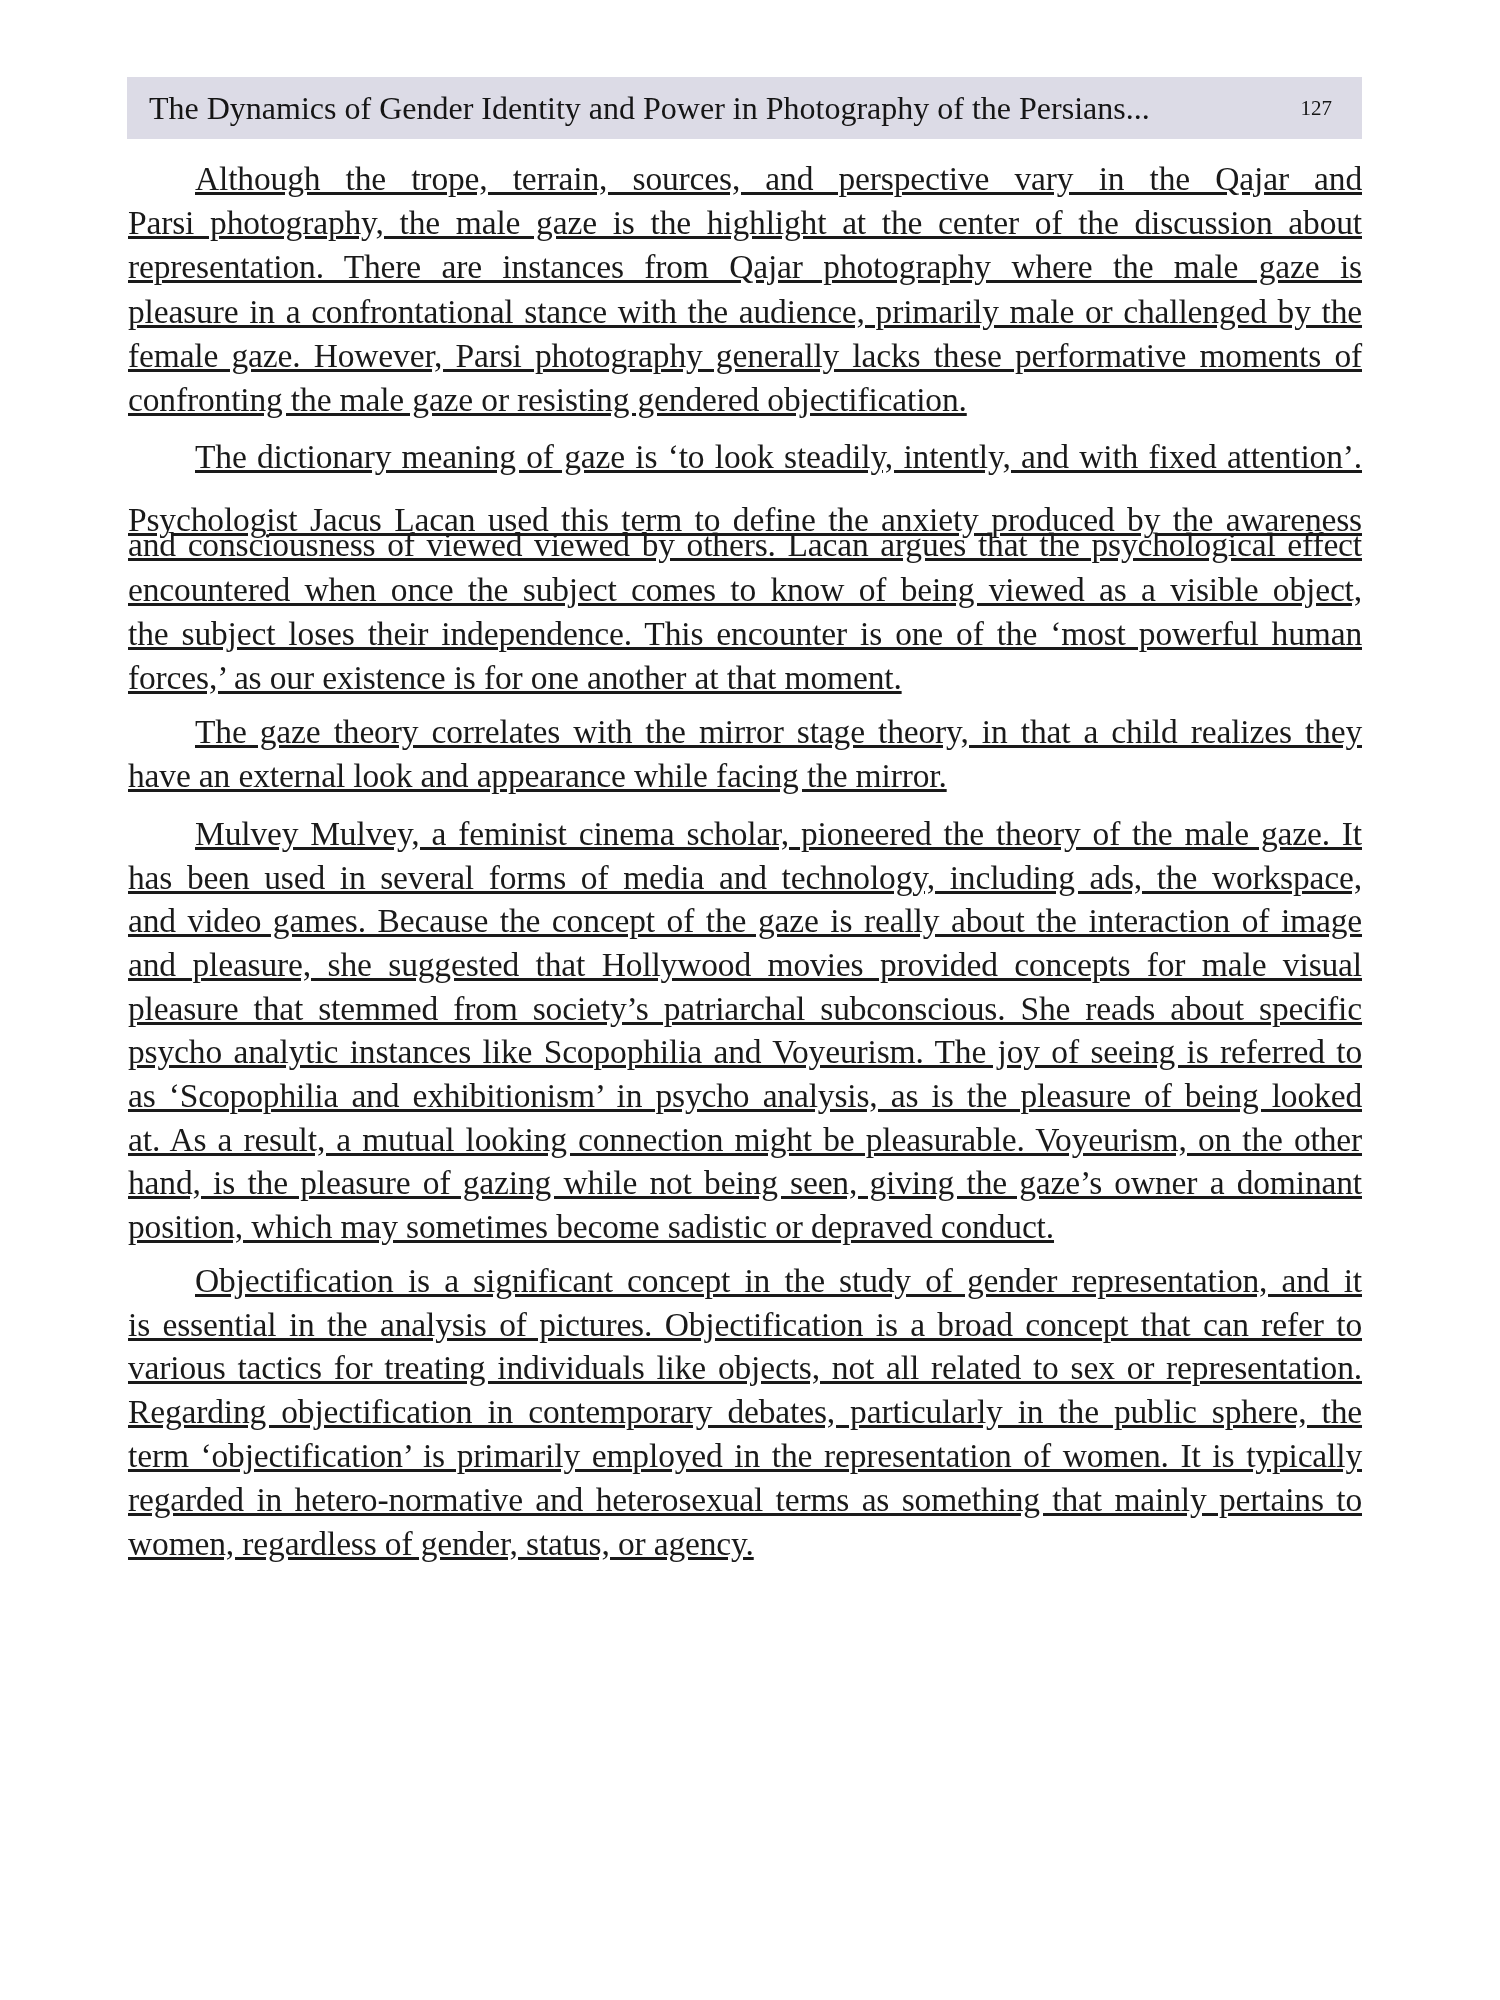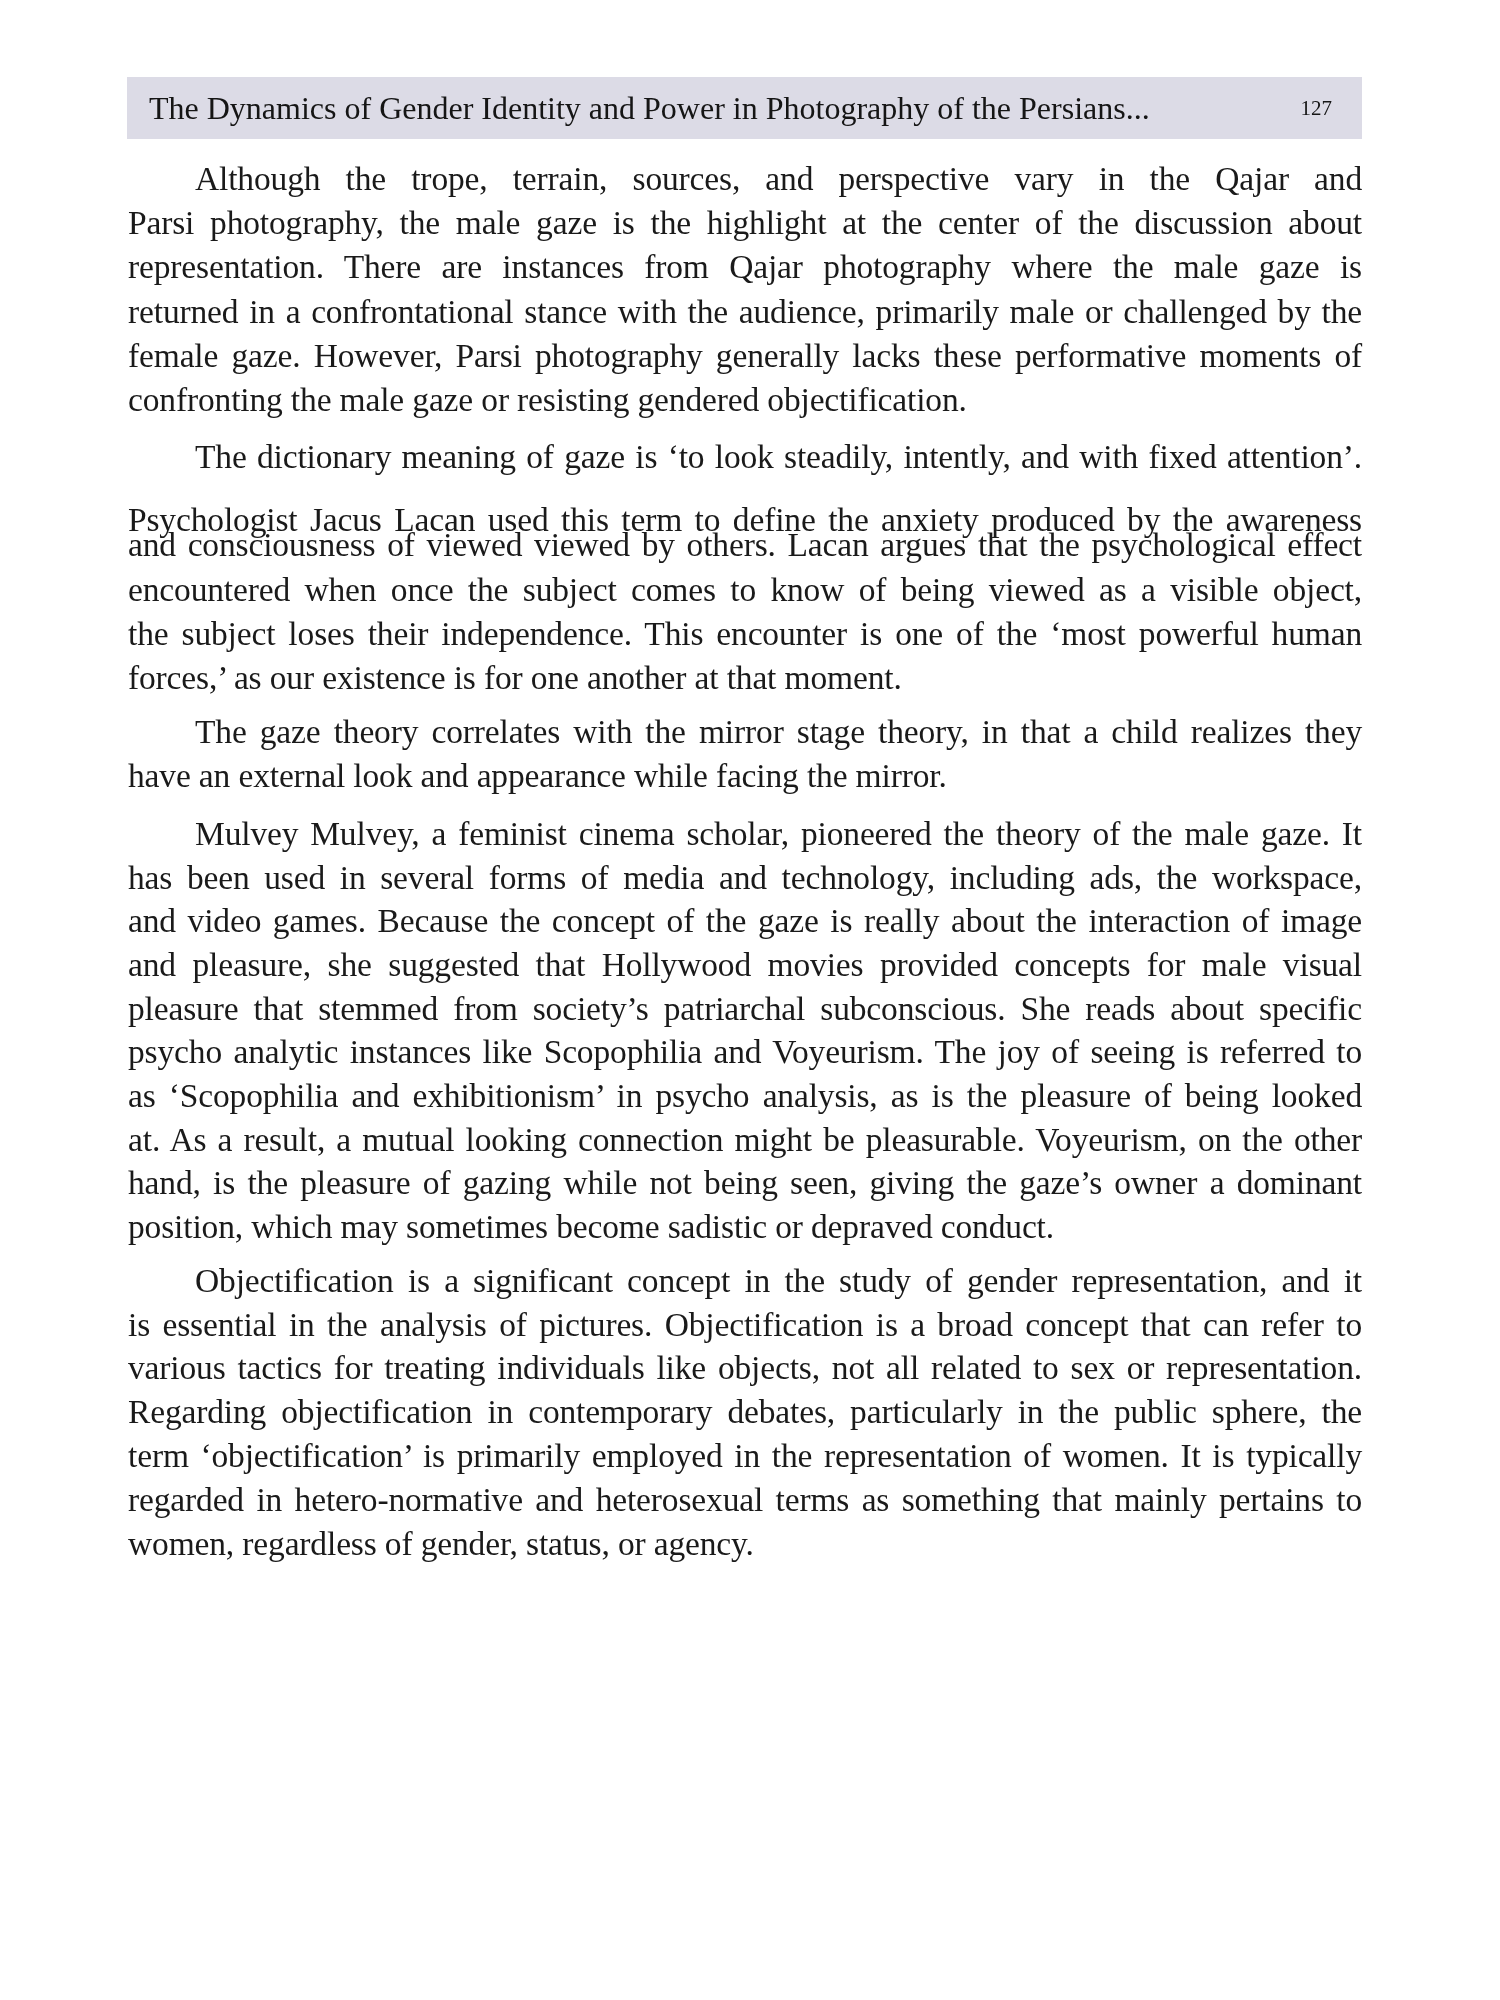--- a/index.html
+++ b/index.html
@@ -56,20 +56,21 @@
     position: absolute;
     left: 0;
     width: 1234px;
     font-size: 33.5px;
     line-height: 40px;
     height: 40px;
     white-space: nowrap;
     text-align: justify;
     text-align-last: justify;
     letter-spacing: -0.15px;
+    text-decoration: underline;
   }
   .line.indent {
     left: 67px;
     width: 1167px;
   }
   .line.last {
     text-align: center;
     text-align-last: left;
   }
 </style>
@@ -82,21 +83,21 @@
     <span class="running-title">The Dynamics of Gender Identity and Power in Photography of the Persians...</span>
     <span class="page-number">127</span>
   </div>
 
   <div class="body-text">
 
     <div>
       <div class="line indent" style="top:159px">Although the trope, terrain, sources, and perspective vary in the Qajar and</div>
       <div class="line" style="top:203px">Parsi photography, the male gaze is the highlight at the center of the discussion about</div>
       <div class="line" style="top:247px">representation. There are instances from Qajar photography where the male gaze is</div>
-      <div class="line" style="top:292px">returned in a confrontational stance with the audience, primarily male or challenged by the</div>
+      <div class="line" style="top:292px">pleasure in a confrontational stance with the audience, primarily male or challenged by the</div>
       <div class="line" style="top:336px">female gaze. However, Parsi photography generally lacks these performative moments of</div>
       <div class="line last" style="top:380px">confronting the male gaze or resisting gendered objectification.</div>
     </div>
 
     <div>
       <div class="line indent" style="top:437px">The dictionary meaning of gaze is ‘to look steadily, intently, and with fixed attention’.</div>
       <div class="line" style="top:500px">Psychologist Jacus Lacan used this term to define the anxiety produced by the awareness</div>
       <div class="line" style="top:525px">and consciousness of viewed viewed by others. Lacan argues that the psychological effect</div>
       <div class="line" style="top:570px">encountered when once the subject comes to know of being viewed as a visible object,</div>
       <div class="line" style="top:614px">the subject loses their independence. This encounter is one of the ‘most powerful human</div>

